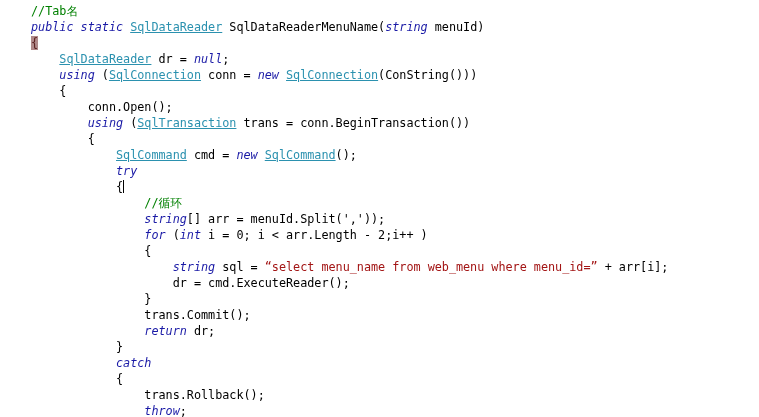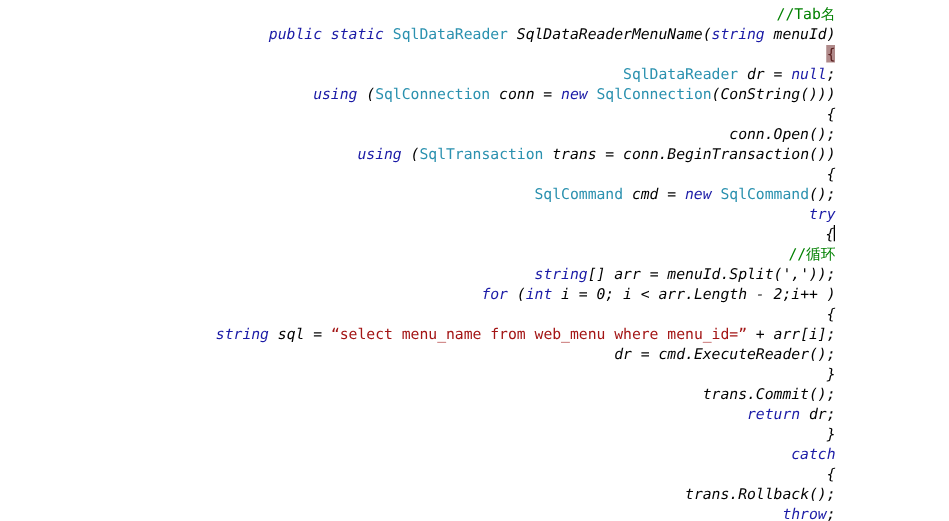--- a/index.html
+++ b/index.html
@@ -4,37 +4,36 @@
 <style>
   html, body { margin: 0; padding: 0; }
   body {
     width: 759px; height: 417px; overflow: hidden;
     background: #ffffff;
   }
   .editor {
     position: relative;
     width: 699px; height: 417px;
     background: #ffffff;
-    text-align: right;
   }
   .code {
     position: absolute; left: 31px; top: 3px;
     font-family: "DejaVu Sans Mono", "Liberation Mono", monospace;
     font-size: 11.8px;
     line-height: 16px;
     color: #000000;
     white-space: pre;
     letter-spacing: -0.02px;
   }
   .line { height: 16px; white-space: pre; }
   .kw { color: #0000ff; color: #1a1aa6; font-style: italic; }
-  .ty { color: #2b91af; }
+  .ty { color: #2b91af; text-decoration: underline; }
   .cm { color: #008000; }
   .st { color: #a31515; }
-  .pl { color: #000000; font-style: italic; }
+  .pl { color: #000000; }
   .brace-hl { background: #b08a8a; color: #5a2020; }
   .caret { display: inline-block; width: 1px; height: 13px; background: #000; vertical-align: -2px; margin-left: 0px; }
 </style>
 </head>
 <body>
 
 <div class="editor">
   <div class="code" id="code"><div class="line"><span></span><span class="cm">//Tab名</span></div><div class="line"><span></span><span class="kw">public</span><span class="pl"> </span><span class="kw">static</span><span class="pl"> </span><span class="ty">SqlDataReader</span><span class="pl"> SqlDataReaderMenuName(</span><span class="kw">string</span><span class="pl"> menuId)</span></div><div class="line"><span></span><span class="brace-hl">{</span></div><div class="line"><span>    </span><span class="ty">SqlDataReader</span><span class="pl"> dr = </span><span class="kw">null</span><span class="pl">;</span></div><div class="line"><span>    </span><span class="kw">using</span><span class="pl"> (</span><span class="ty">SqlConnection</span><span class="pl"> conn = </span><span class="kw">new</span><span class="pl"> </span><span class="ty">SqlConnection</span><span class="pl">(ConString()))</span></div><div class="line"><span>    </span><span class="pl">{</span></div><div class="line"><span>        </span><span class="pl">conn.Open();</span></div><div class="line"><span>        </span><span class="kw">using</span><span class="pl"> (</span><span class="ty">SqlTransaction</span><span class="pl"> trans = conn.BeginTransaction())</span></div><div class="line"><span>        </span><span class="pl">{</span></div><div class="line"><span>            </span><span class="ty">SqlCommand</span><span class="pl"> cmd = </span><span class="kw">new</span><span class="pl"> </span><span class="ty">SqlCommand</span><span class="pl">();</span></div><div class="line"><span>            </span><span class="kw">try</span></div><div class="line"><span>            </span><span class="pl">{</span><span class="caret"></span></div><div class="line"><span>                </span><span class="cm">//循环</span></div><div class="line"><span>                </span><span class="kw">string</span><span class="pl">[] arr = menuId.Split(','));</span></div><div class="line"><span>                </span><span class="kw">for</span><span class="pl"> (</span><span class="kw">int</span><span class="pl"> i = 0; i &lt; arr.Length - 2;i++ )</span></div><div class="line"><span>                </span><span class="pl">{</span></div><div class="line"><span>                    </span><span class="kw">string</span><span class="pl"> sql = </span><span class="st">“select menu_name from web_menu where menu_id=”</span><span class="pl"> + arr[i];</span></div><div class="line"><span>                    </span><span class="pl">dr = cmd.ExecuteReader();</span></div><div class="line"><span>                </span><span class="pl">}</span></div><div class="line"><span>                </span><span class="pl">trans.Commit();</span></div><div class="line"><span>                </span><span class="kw">return</span><span class="pl"> dr;</span></div><div class="line"><span>            </span><span class="pl">}</span></div><div class="line"><span>            </span><span class="kw">catch</span></div><div class="line"><span>            </span><span class="pl">{</span></div><div class="line"><span>                </span><span class="pl">trans.Rollback();</span></div><div class="line"><span>                </span><span class="kw">throw</span><span class="pl">;</span></div></div>
 </div>
 

